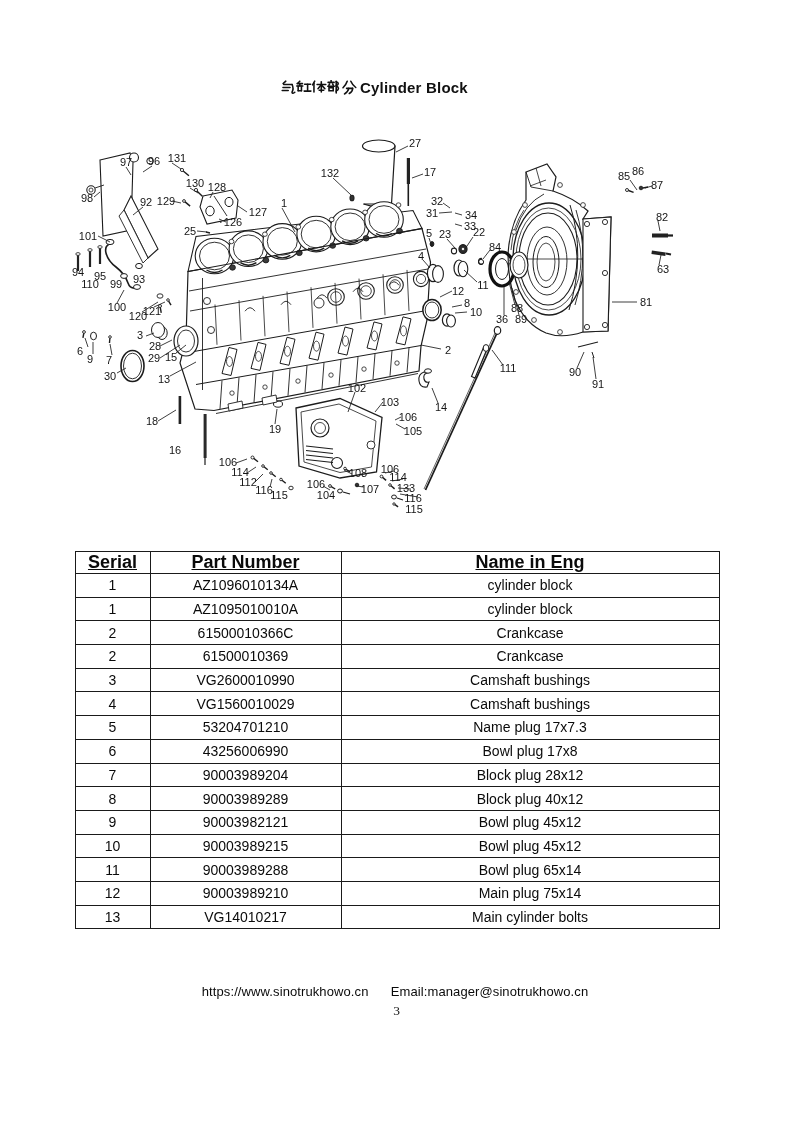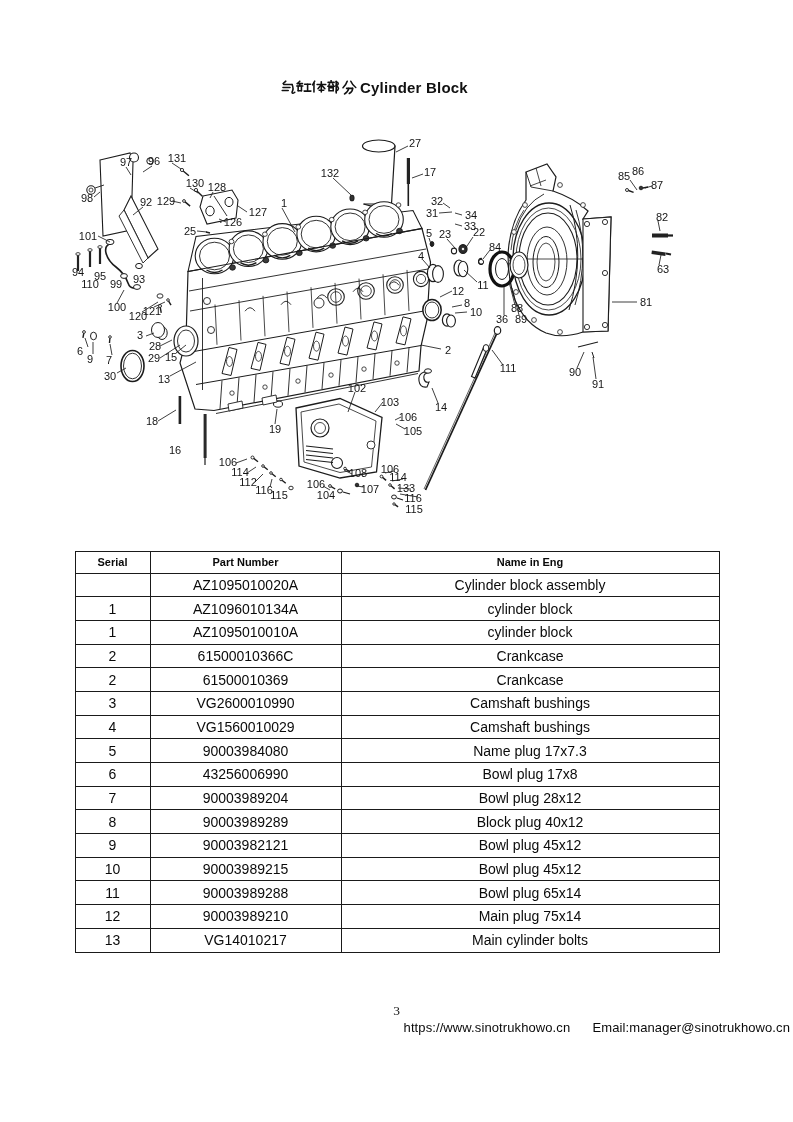--- a/index.html
+++ b/index.html
@@ -1,22 +1,22 @@
 <!DOCTYPE html>
 <html><head><meta charset="utf-8"><style>
 html,body{margin:0;padding:0;background:#ffffff;}
 .page{position:relative;width:793px;height:1122px;background:#ffffff;overflow:hidden;font-family:"Liberation Sans",sans-serif;border-radius:19px;}
 .title{position:absolute;left:281px;top:78px;height:17px;font-size:15px;font-weight:bold;color:#111;letter-spacing:0.2px;white-space:nowrap;}
 .title .en{position:absolute;left:79px;top:1px;}
 svg.diag{position:absolute;left:0;top:0;}
 table.t{position:absolute;left:74.5px;top:551px;border-collapse:collapse;table-layout:fixed;width:644px;}
 table.t td{border:1.2px solid #1a1a1a;text-align:center;vertical-align:middle;font-size:14px;color:#0a0a0a;padding:0;height:22.7px;overflow:hidden;white-space:nowrap;}
-table.t tr.hd td{font-weight:bold;font-size:11px;height:20.5px;}
+table.t tr.hd td{font-weight:bold;font-size:18px;height:20.5px;text-decoration:underline;}
 .pageno{position:absolute;left:0;top:1003px;width:793px;text-align:center;font-family:"Liberation Serif",serif;font-size:13.5px;color:#111;}
-.urls{position:absolute;left:0;top:1020px;width:790px;text-align:right;font-size:13px;color:#0a0a0a;letter-spacing:0.1px;}
+.urls{position:absolute;left:0;top:984px;width:790px;text-align:center;font-size:13px;color:#0a0a0a;letter-spacing:0.1px;}
 </style></head><body>
 <div class="page">
 <div class="title">
       <svg width="78" height="17" viewBox="0 0 78 17" style="position:absolute;left:0;top:2px">
         <g transform="translate(0,0) scale(0.15)">
           <path d="M32,8 L14,24" stroke="#111" stroke-width="10.5" fill="none" stroke-linecap="round"></path>
           <path d="M18,30 H74" stroke="#111" stroke-width="10.5" fill="none" stroke-linecap="round"></path>
           <path d="M13,50 H60" stroke="#111" stroke-width="10.5" fill="none" stroke-linecap="round"></path>
           <path d="M8,70 H48" stroke="#111" stroke-width="10.5" fill="none" stroke-linecap="round"></path>
           <path d="M74,30 C82,48 84,62 74,80 C72,88 82,92 92,82" stroke="#111" stroke-width="10.5" fill="none" stroke-linecap="round"></path>
@@ -478,25 +478,20 @@
         <col style="width:191px">
         <col style="width:378px">
       </colgroup>
 <tbody>
         <tr class="hd">
           <td>Serial</td>
           <td>Part Number</td>
           <td>Name in Eng</td>
         </tr>
         <tr>
-          <td></td>
-          <td>AZ1095010020A</td>
-          <td>Cylinder block assembly</td>
-        </tr>
-        <tr>
           <td>1</td>
           <td>AZ1096010134A</td>
           <td>cylinder block</td>
         </tr>
         <tr>
           <td>1</td>
           <td>AZ1095010010A</td>
           <td>cylinder block</td>
         </tr>
         <tr>
@@ -514,32 +509,32 @@
           <td>VG2600010990</td>
           <td>Camshaft bushings</td>
         </tr>
         <tr>
           <td>4</td>
           <td>VG1560010029</td>
           <td>Camshaft bushings</td>
         </tr>
         <tr>
           <td>5</td>
-          <td>90003984080</td>
+          <td>53204701210</td>
           <td>Name plug 17x7.3</td>
         </tr>
         <tr>
           <td>6</td>
           <td>43256006990</td>
           <td>Bowl plug 17x8</td>
         </tr>
         <tr>
           <td>7</td>
           <td>90003989204</td>
-          <td>Bowl plug 28x12</td>
+          <td>Block plug 28x12</td>
         </tr>
         <tr>
           <td>8</td>
           <td>90003989289</td>
           <td>Block plug 40x12</td>
         </tr>
         <tr>
           <td>9</td>
           <td>90003982121</td>
           <td>Bowl plug 45x12</td>

